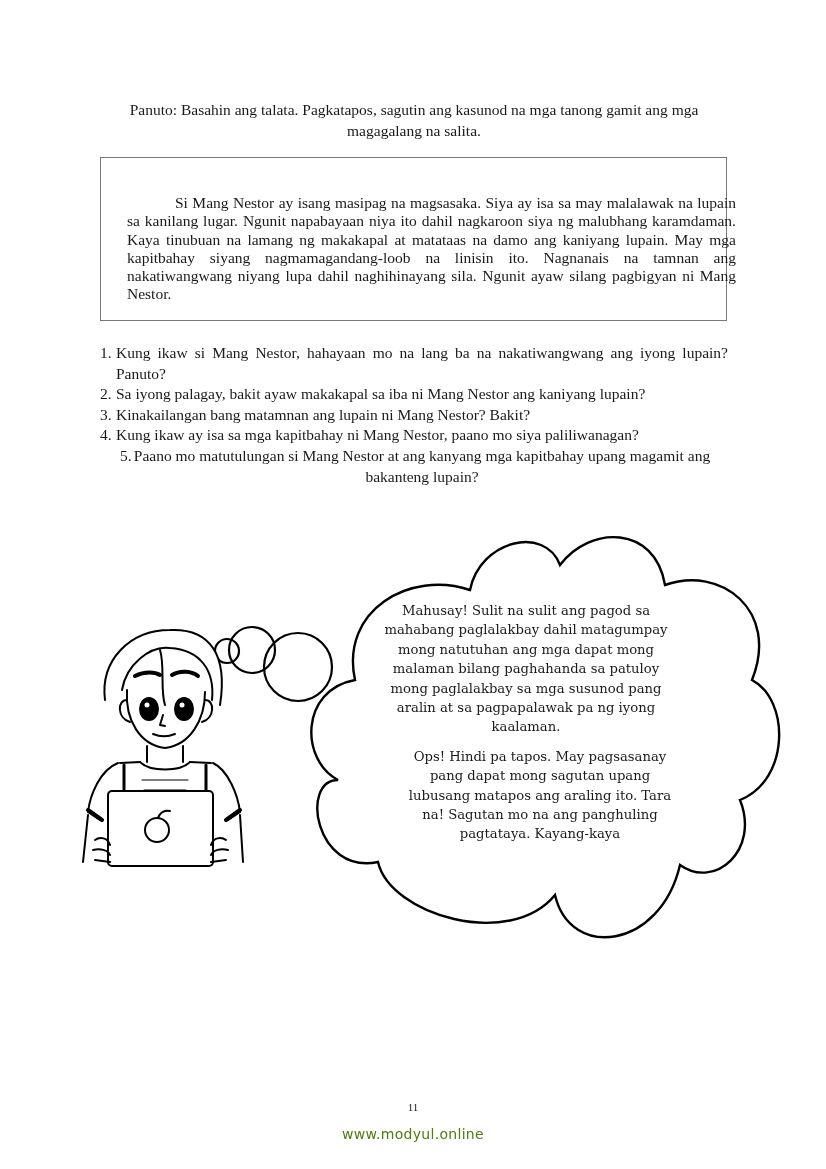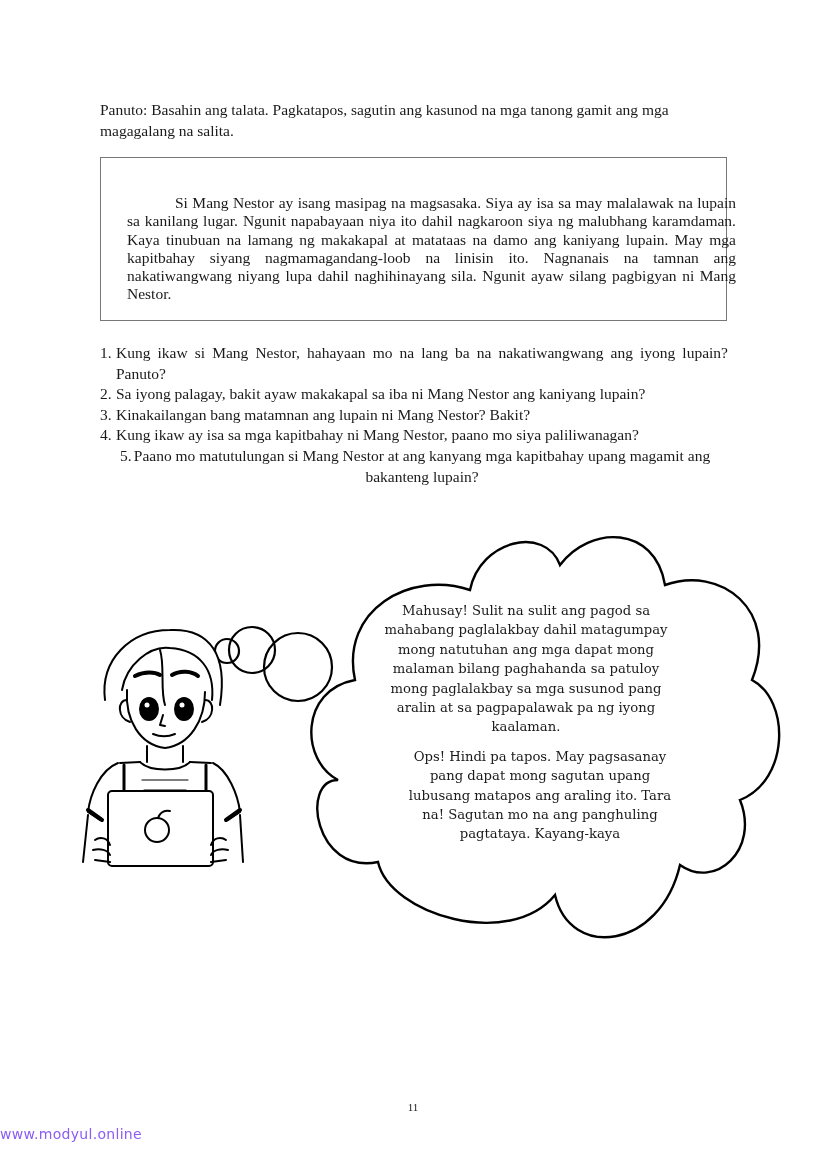--- a/index.html
+++ b/index.html
@@ -1,40 +1,40 @@
 <!DOCTYPE html>
 <html><head>
 <meta charset="utf-8">
 <style>
   html, body { margin: 0; padding: 0; background: #ffffff; }
   body { width: 826px; height: 1169px; position: relative; overflow: hidden;
          font-family: "DejaVu Serif", serif; color: #1a1a1a; }
   .instructions { position: absolute; left: 100px; top: 99px; width: 628px;
-         font-family: "Liberation Serif", serif; font-size: 15.5px; line-height: 21px; }
+         font-family: "Liberation Serif", serif; font-size: 15.5px; line-height: 21px; text-align: center; }
   .story-box { position: absolute; left: 100px; top: 157px; width: 627px; height: 164px;
          border: 1px solid #777; box-sizing: border-box; }
   .story-text { position: absolute; left: 9px; top: 19px; width: 609px;
          font-family: "Liberation Serif", serif; font-size: 15.5px; line-height: 18.3px;
          text-align: justify; text-indent: 48px; margin: 17px; }
   .questions { position: absolute; left: 100px; top: 343px; width: 628px; margin: 0; padding: 0;
          list-style: none; font-family: "Liberation Serif", serif; font-size: 15.5px; line-height: 20.6px; }
   .questions li { padding-left: 16px; text-indent: -16px; text-align: justify; }
   .questions li.q2 { padding-right: 60px; text-align: left; }
   .questions li.q5 { text-align: center; }
   .q-num { display: inline-block; width: 16px; text-indent: 0; }
   .illustration { position: absolute; left: 0; top: 520px; width: 826px; height: 440px; }
   .cloud-text { position: absolute; left: 380px; top: 601px; width: 292px; height: 255px;
          overflow: hidden; text-align: center;
          font-family: "DejaVu Serif", serif; font-size: 13.2px; line-height: 19.4px; }
   .cloud-text p { margin: 0; }
   .cloud-text p + p { margin-top: 10px; margin-left: 28px; }
   .page-number { position: absolute; left: 0; width: 826px; top: 1101px; text-align: center;
          font-family: "Liberation Serif", serif; font-size: 11px; }
-  .watermark { position: absolute; left: 0; width: 826px; top: 1126px; text-align: left;
-         font-family: "DejaVu Sans", sans-serif; font-size: 14px; color: #8b5cf6; letter-spacing: 0.3px; }
+  .watermark { position: absolute; left: 0; width: 826px; top: 1126px; text-align: center;
+         font-family: "DejaVu Sans", sans-serif; font-size: 14px; color: #4d7c0f; letter-spacing: 0.3px; }
 </style>
 </head>
 <body>
 
 <div class="instructions">Panuto: Basahin ang talata. Pagkatapos, sagutin ang kasunod na mga tanong gamit ang mga magagalang na salita.</div>
 
 <div class="story-box">
   <p class="story-text">Si Mang Nestor ay isang masipag na magsasaka.  Siya ay isa sa may malalawak na lupain sa kanilang lugar.  Ngunit napabayaan niya ito dahil nagkaroon siya ng malubhang karamdaman. Kaya tinubuan na lamang ng makakapal at matataas na damo ang kaniyang lupain. May mga kapitbahay siyang nagmamagandang-loob na linisin ito. Nagnanais na tamnan ang nakatiwangwang niyang lupa dahil naghihinayang sila. Ngunit ayaw silang pagbigyan ni Mang Nestor.</p>
 </div>
 

